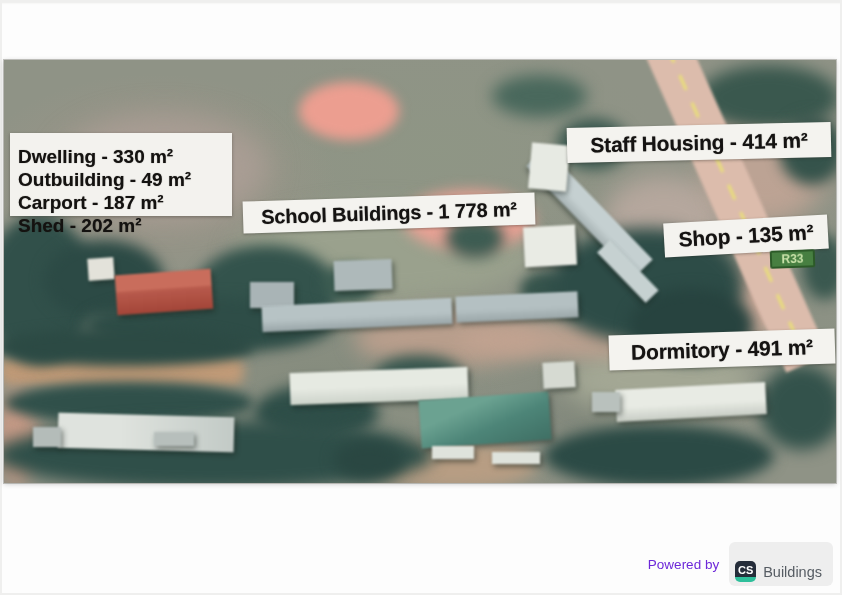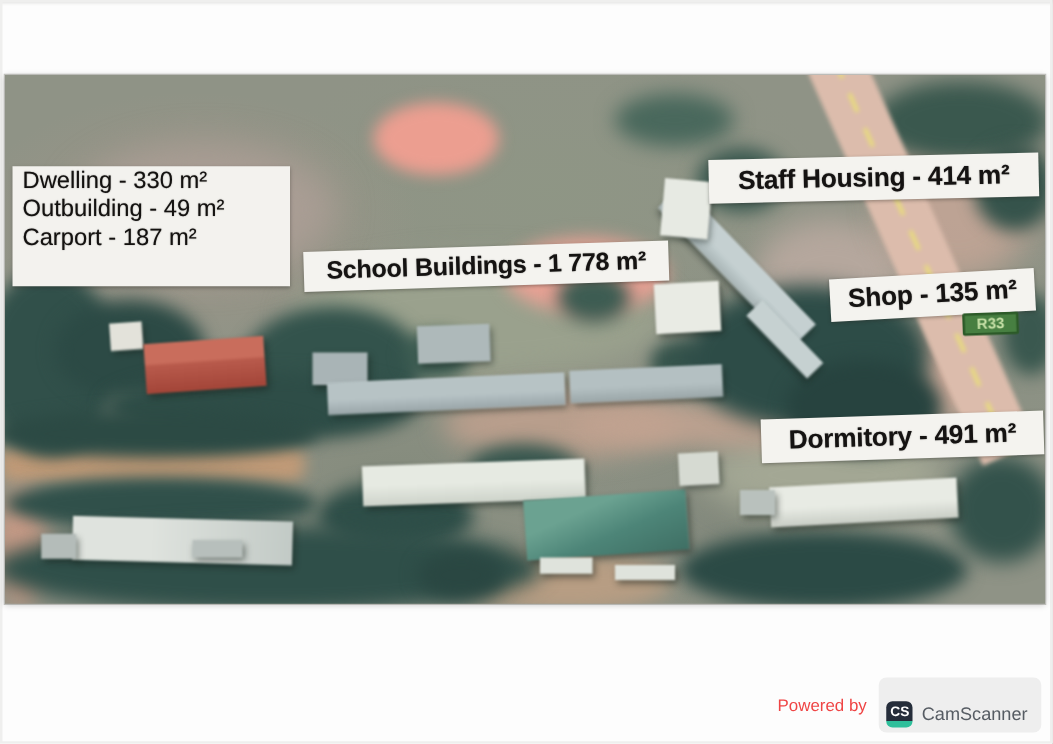--- a/index.html
+++ b/index.html
@@ -20,35 +20,35 @@
   .bld{position:absolute;box-shadow:2px 3px 5px rgba(22,32,26,.5);filter:blur(1px);}
   .road{position:absolute;left:640px;top:-12px;width:46px;height:345px;background:#dcbcac;
         transform:rotate(-24deg);transform-origin:50% 0;filter:blur(1.5px);z-index:8;}
   .roadline{position:absolute;left:50%;top:0;width:3px;height:100%;margin-left:-1.5px;
         background:repeating-linear-gradient(to bottom,#e9df77 0 16px,transparent 16px 30px);}
   
   .mlabel{position:absolute;z-index:30;background:#f4f3ef;color:#151312;font-weight:bold;
           display:flex;align-items:center;justify-content:center;white-space:nowrap;
           font-size:21px;letter-spacing:-.2px;
           box-shadow:0 1px 3px rgba(40,40,36,.4);text-shadow:0 0 1px rgba(25,25,22,.55);}
-  .infobox{position:absolute;z-index:30;left:6px;top:73px;width:222px;height:96px;
-           background:#f3f2ee;color:#141210;font-weight:normal;font-size:19px;line-height:23px;
-           padding:0 0 0 8px;box-sizing:border-box;white-space:nowrap;
+  .infobox{position:absolute;z-index:30;left:6px;top:73px;width:222px;height:83px;
+           background:#f3f2ee;color:#141210;font-weight:bold;font-size:19px;line-height:23px;
+           padding:12px 0 0 8px;box-sizing:border-box;white-space:nowrap;
            box-shadow:0 1px 3px rgba(40,40,36,.4);text-shadow:0 0 1px rgba(25,25,22,.55);}
   .lbl-school{left:239px;top:137px;width:292px;height:32px;transform:rotate(-1.8deg);font-size:20px;}
   .lbl-staff{left:563px;top:65px;width:264px;height:35px;transform:rotate(-1.3deg);}
   .lbl-shop{left:660px;top:159px;width:164px;height:34px;transform:rotate(-3.2deg);}
   .lbl-dorm{left:605px;top:272px;width:226px;height:35px;transform:rotate(-1.8deg);}
   .sign{position:absolute;z-index:30;left:766px;top:190px;width:45px;height:18px;
         transform:rotate(-2deg);border-radius:2px;border:2px solid #2c5a28;box-sizing:border-box;
         display:flex;align-items:center;justify-content:center;
         font-size:12px;font-weight:bold;filter:blur(.4px);}
   
   .watermark{position:absolute;right:9px;bottom:9px;display:flex;align-items:center;gap:10px;z-index:40;}
-  .powered{color:#ef4444;font-size:13.5px;}
+  .powered{color:#6d28d9;font-size:13.5px;}
   .cs-pill{display:flex;align-items:center;gap:7px;background:#eeeeee;border-radius:6px;
            padding:19px 11px 4px 6px;}
   .cs-logo{width:21px;height:21px;border-radius:5px;color:#ffffff;font-size:11px;font-weight:bold;
            display:flex;align-items:center;justify-content:center;line-height:1;
            padding-bottom:3px;box-sizing:border-box;}
   .cs-name{color:#565c63;font-size:14.5px;}
 </style>
 </head>
 <body>
 
@@ -115,30 +115,31 @@
     <div class="bld" style="left:526px;top:84px;width:38px;height:46px;background:#e7eae3;transform:rotate(5deg);"></div>
     <div class="bld" style="left:520px;top:166px;width:52px;height:40px;background:#e9ebe4;transform:rotate(-3deg);"></div>
     <div class="bld" style="left:539px;top:302px;width:32px;height:26px;background:#d6dad2;transform:rotate(-3deg);"></div>
     <div class="bld" style="left:612px;top:326px;width:150px;height:32px;background:linear-gradient(180deg,#e8ebe4 0 55%,#c8cdc5 100%);transform:rotate(-3deg);"></div>
     <div class="bld" style="left:588px;top:332px;width:28px;height:20px;background:#b9c1bd;"></div>
 
     <div class="infobox">
       <div>Dwelling - 330 m²</div>
       <div>Outbuilding - 49 m²</div>
       <div>Carport - 187 m²</div>
+      <div>Shed - 202 m²</div>
     </div>
     <div class="mlabel lbl-school">School Buildings - 1 778 m²</div>
     <div class="mlabel lbl-staff">Staff Housing - 414 m²</div>
     <div class="mlabel lbl-shop">Shop - 135 m²</div>
     <div class="mlabel lbl-dorm">Dormitory - 491 m²</div>
     <div class="sign" style="background: rgb(71, 127, 65); color: rgb(201, 226, 169);">R33</div>
 
   </div>
 
   <div class="watermark">
     <span class="powered">Powered by</span>
     <span class="cs-pill">
       <span class="cs-logo" style="background: linear-gradient(rgb(37, 45, 58) 0px, rgb(37, 45, 58) 76%, rgb(47, 191, 155) 76%, rgb(47, 191, 155) 100%);">CS</span>
-      <span class="cs-name">CamScanner</span>
+      <span class="cs-name">Buildings</span>
     </span>
   </div>
 
 </div>
 
 </body></html>

